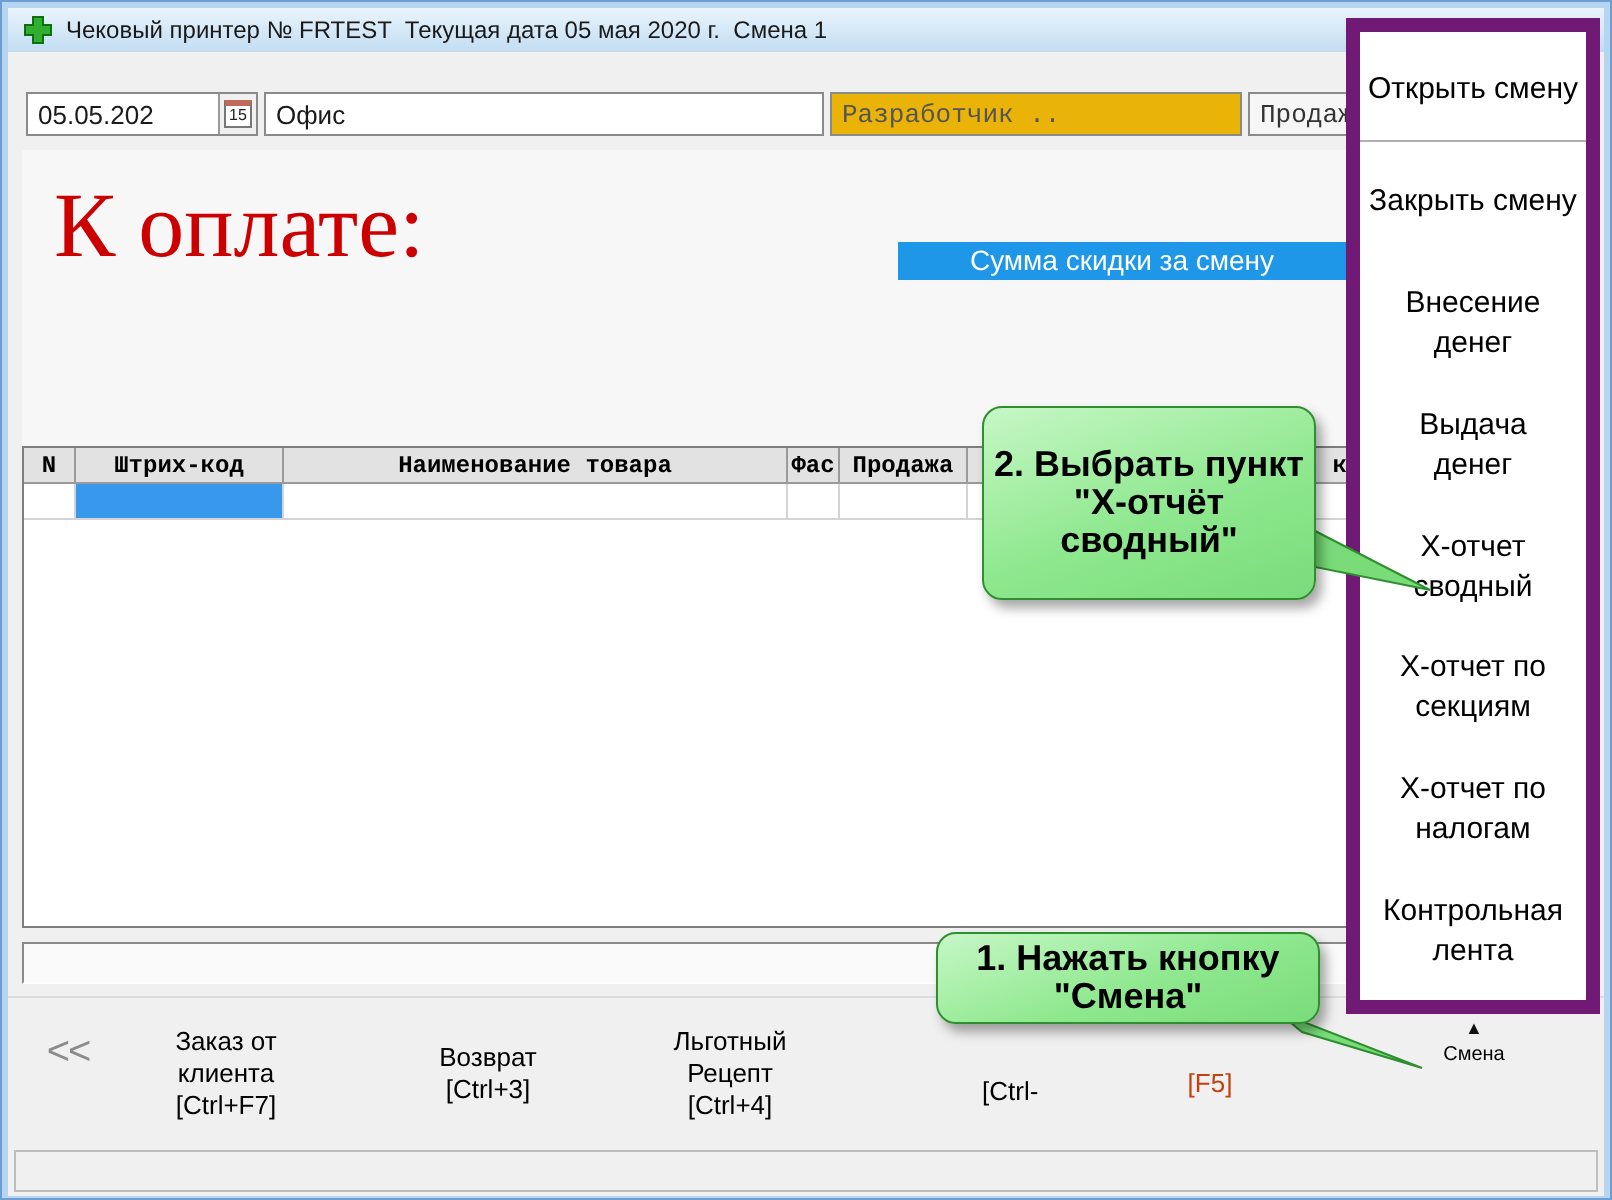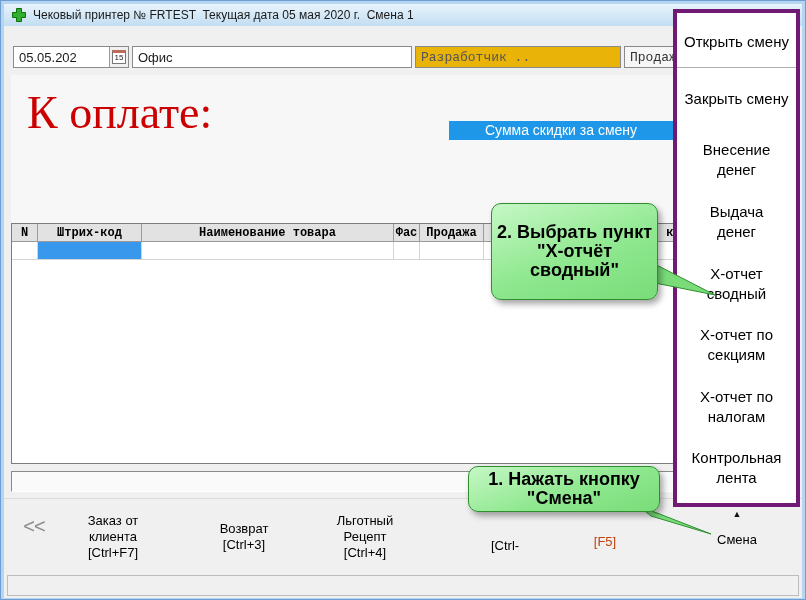--- a/index.html
+++ b/index.html
@@ -86,30 +86,30 @@
   .order-btn { left: 55px;  top: 487px; width: 108px; }
   .return-btn{ left: 185px; top: 495px; width: 110px; }
   .recipe-btn{ left: 303px; top: 487px; width: 116px; }
   .frag-btn  { left: 487px; top: 512px; width: 62px; text-align: left; }
   .f5-btn    { left: 570px; top: 508px; width: 62px; color: #c2410c; }
   .shift-btn {
     position: absolute; left: 690px; top: 483px; width: 86px;
     display: flex; flex-direction: column; align-items: center; color: #000;
   }
   .shift-arrow { font-size: 9px; line-height: 10px; color: #111; }
-  .shift-label { font-size: 13px; line-height: 18px; margin-top: 12px; }
+  .shift-label { font-size: 10px; line-height: 18px; margin-top: 0; }
 
   .statusbar {
     position: absolute; left: 3px; top: 549px; width: 792px; height: 21px;
     background: #f0f0f0; border: 1px solid #bdbdbd;
   }
 
   .menu {
     position: absolute; left: 672px; top: 8px; width: 127px; height: 498px;
-    background: #fff; border: 4px solid #701a75;
+    background: #fff; border: 7px solid #701a75;
     display: flex; flex-direction: column; padding: 4px 0; z-index: 20;
   }
   .menu-item {
     display: flex; align-items: center; justify-content: center;
     text-align: center; white-space: pre-line;
     font-size: 15px; line-height: 20px; color: #000;
   }
   .mi-first { height: 50px; flex: 0 0 auto; }
   .menu-sep { height: 1px; background: #b0b0b0; flex: 0 0 auto; }
   .mi-flex { flex: 1; }

